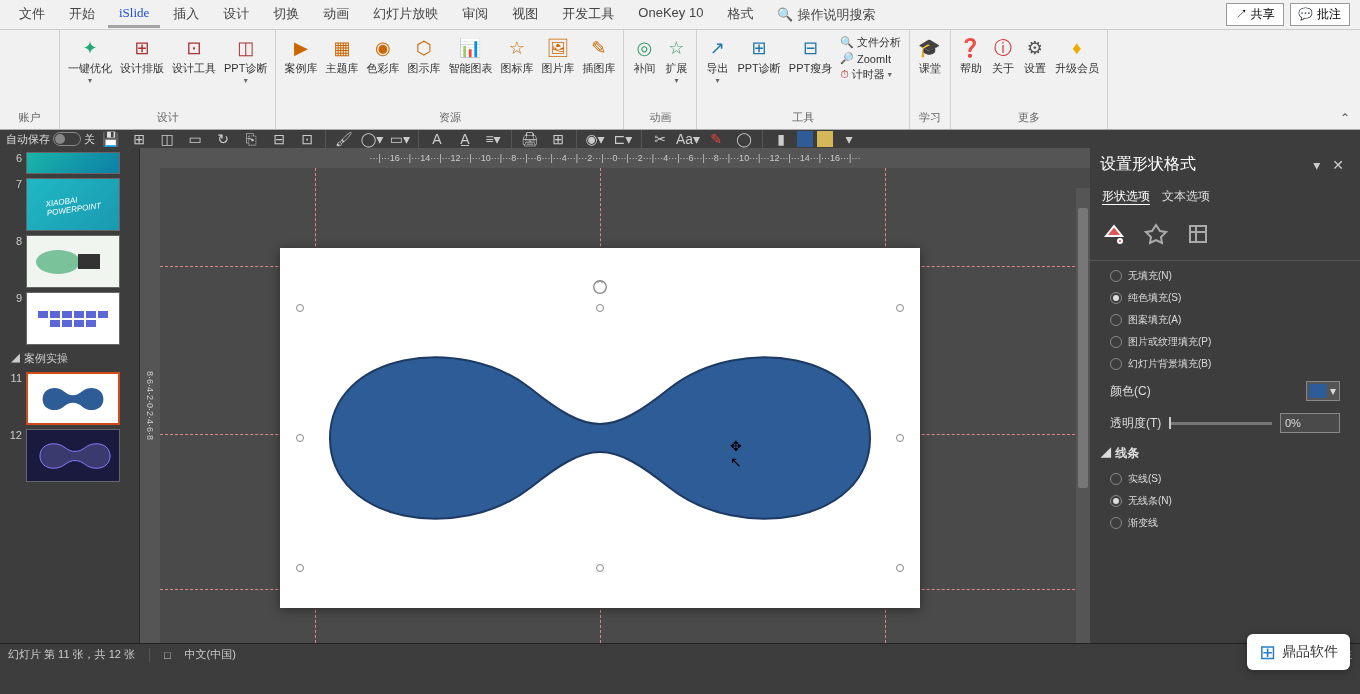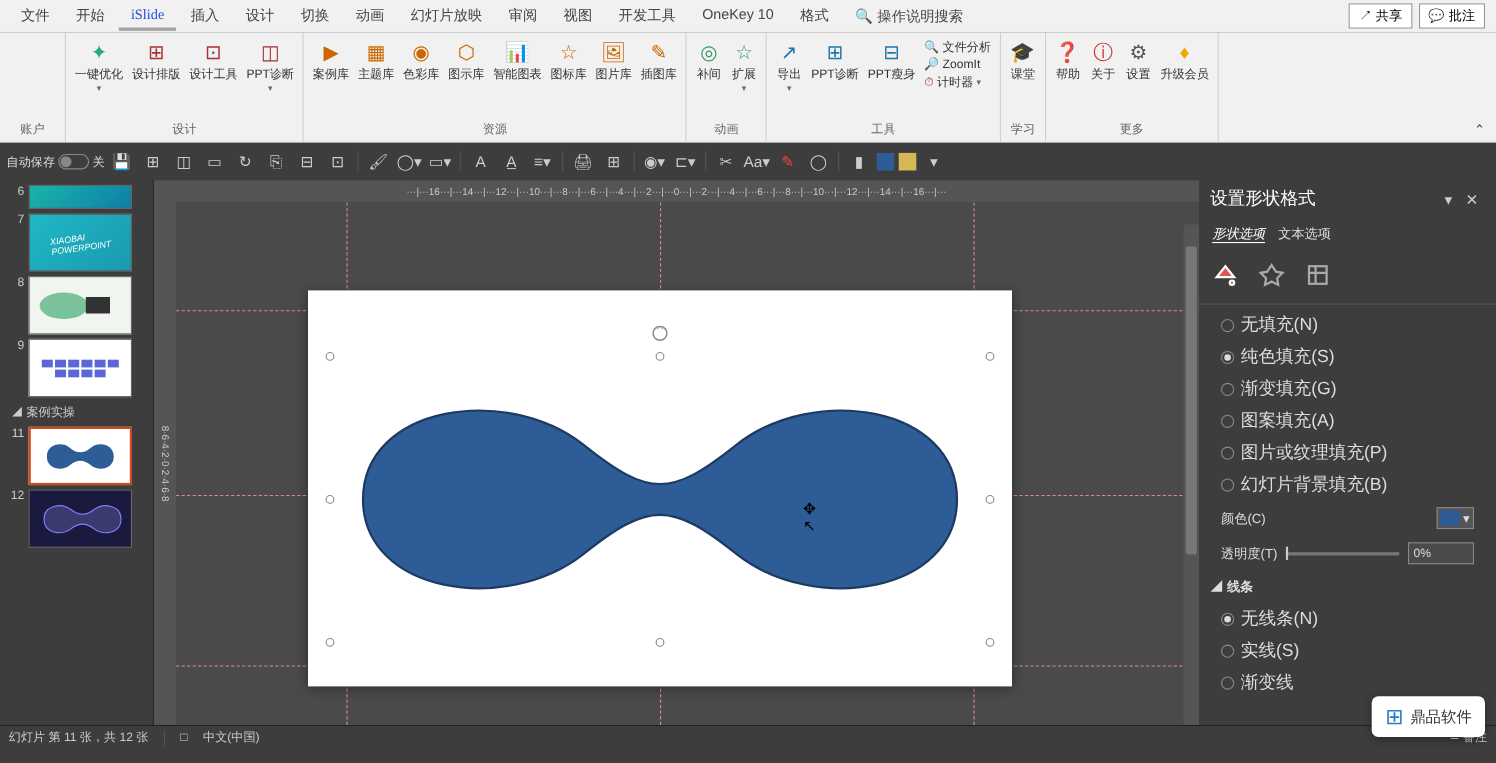--- a/index.html
+++ b/index.html
@@ -20,21 +20,21 @@
 .ribbon-btn { display: flex; flex-direction: column; align-items: center; gap: 2px; padding: 2px; cursor: pointer; }
 .ribbon-icon { width: 24px; height: 24px; display: flex; align-items: center; justify-content: center; font-size: 18px; }
 .ribbon-label { font-size: 11px; color: #333; text-align: center; line-height: 1.1; }
 .ribbon-group-label { font-size: 11px; color: #666; margin-top: auto; padding: 2px 0; }
 .ribbon-small-list { display: flex; flex-direction: column; gap: 0; font-size: 11px; }
 .ribbon-small-item { display: flex; align-items: center; gap: 3px; padding: 1px 2px; cursor: pointer; }
 .dd-arrow { font-size: 8px; color: #666; }
 .ribbon-collapse { margin-left: auto; padding: 0 10px 4px 0; color: #555; align-self: flex-end; cursor: pointer; }
 
 
-.qat { height: 34px; background: #3d3d3d; display: flex; align-items: center; padding: 4px 6px; gap: 4px; }
+.qat { height: 18px; background: #3d3d3d; display: flex; align-items: center; padding: 4px 6px; gap: 4px; }
 .qat-left { color: #ddd; font-size: 11px; display: flex; align-items: center; gap: 3px; }
 .qat-toggle { width: 28px; height: 14px; border: 1px solid #888; border-radius: 7px; position: relative; }
 .qat-toggle::after { content: ''; width: 10px; height: 10px; background: #888; border-radius: 50%; position: absolute; left: 1px; top: 1px; }
 .qat-btn { width: 24px; height: 24px; display: flex; align-items: center; justify-content: center; color: #ccc; cursor: pointer; font-size: 14px; }
 .qat-sep { width: 1px; height: 18px; background: #555; margin: 0 2px; }
 
 
 .main { display: flex; height: 495px; }
 .slide-panel { width: 140px; background: #3d3d3d; overflow-y: auto; padding: 2px; border-right: 1px solid #2a2a2a; }
 .slide-thumb-row { display: flex; align-items: flex-start; padding: 2px 4px; gap: 4px; }
@@ -59,27 +59,27 @@
 .scrollbar-v-canvas { position: absolute; right: 0; top: 20px; bottom: 0; width: 14px; background: #555; }
 .scrollbar-thumb { width: 10px; height: 60px; background: #777; margin: 40px auto 0; border-radius: 2px; }
 
 
 .format-pane { width: 270px; background: #3d3d3d; color: #ddd; display: flex; flex-direction: column; }
 .fp-header { display: flex; align-items: center; padding: 6px 10px; }
 .fp-title { font-size: 16px; color: #fff; flex: 1; }
 .fp-close { color: #ccc; cursor: pointer; padding: 2px 6px; font-size: 14px; }
 .fp-tabs { display: flex; gap: 8px; padding: 4px 10px; font-size: 12px; }
 .fp-tab { padding: 3px 2px; cursor: pointer; }
-.fp-tab.active { color: #fff; text-decoration: underline; text-underline-offset: 4px; font-style: italic; }
+.fp-tab.active { color: #fff; text-decoration: underline; text-underline-offset: 4px; }
 .fp-icons { display: flex; gap: 14px; padding: 8px 10px 12px; border-bottom: 1px solid #555; }
 .fp-icon { width: 28px; height: 28px; display: flex; align-items: center; justify-content: center; cursor: pointer; }
 .fp-icon.active svg { stroke: #fff; }
 .fp-body { flex: 1; overflow-y: auto; padding: 4px 0; }
 .fp-section-head { padding: 6px 10px; font-size: 12px; font-weight: bold; cursor: pointer; }
-.fp-option { display: flex; align-items: center; gap: 6px; padding: 4px 20px; font-size: 16px; cursor: pointer; }
+.fp-option { display: flex; align-items: center; gap: 6px; padding: 4px 20px; font-size: 10px; cursor: pointer; }
 .fp-radio { width: 12px; height: 12px; border: 1px solid #888; border-radius: 50%; display: inline-block; position: relative; }
 .fp-radio.checked::after { content: ''; width: 6px; height: 6px; background: #ddd; border-radius: 50%; position: absolute; left: 2px; top: 2px; }
 .fp-row { display: flex; align-items: center; padding: 6px 20px; gap: 8px; font-size: 12px; }
 .fp-row-label { flex: 1; }
 .fp-color-btn { width: 34px; height: 20px; background: #555; border: 1px solid #888; display: flex; align-items: center; cursor: pointer; }
 .fp-color-swatch { width: 18px; height: 14px; background: #2E5C97; margin-left: 2px; }
 .fp-slider { flex: 1; height: 3px; background: #777; position: relative; }
 .fp-slider::after { content: ''; width: 2px; height: 12px; background: #ccc; position: absolute; left: 0; top: -5px; }
 .fp-input { width: 60px; height: 20px; background: #4a4a4a; border: 1px solid #888; color: #ddd; padding: 0 4px; font-size: 11px; }
 
@@ -459,24 +459,20 @@
       <div class="fp-option">
           <span class="fp-radio"></span>
           <span>无填充(N)</span>
         </div>
       <div class="fp-option">
           <span class="fp-radio checked"></span>
           <span>纯色填充(S)</span>
         </div>
       <div class="fp-option">
           <span class="fp-radio"></span>
-          <span>渐变填充(G)</span>
-        </div>
-      <div class="fp-option">
-          <span class="fp-radio"></span>
           <span>图案填充(A)</span>
         </div>
       <div class="fp-option">
           <span class="fp-radio"></span>
           <span>图片或纹理填充(P)</span>
         </div>
       <div class="fp-option">
           <span class="fp-radio"></span>
           <span>幻灯片背景填充(B)</span>
         </div>
@@ -487,26 +483,26 @@
             <span style="margin-left:auto;padding:0 3px;">▾</span>
           </div>
       </div>
       <div class="fp-row">
         <span>透明度(T)</span>
         <div class="fp-slider"></div>
         <input class="fp-input" value="0%" style="">
       </div>
       <div class="fp-section-head">◢ <span>线条</span></div>
       <div class="fp-option">
+          <span class="fp-radio"></span>
+          <span>实线(S)</span>
+        </div>
+      <div class="fp-option">
           <span class="fp-radio checked"></span>
           <span>无线条(N)</span>
-        </div>
-      <div class="fp-option">
-          <span class="fp-radio"></span>
-          <span>实线(S)</span>
         </div>
       <div class="fp-option">
           <span class="fp-radio"></span>
           <span>渐变线</span>
         </div>
     </div>
   </div>
 </div>
 
 <div class="statusbar">

